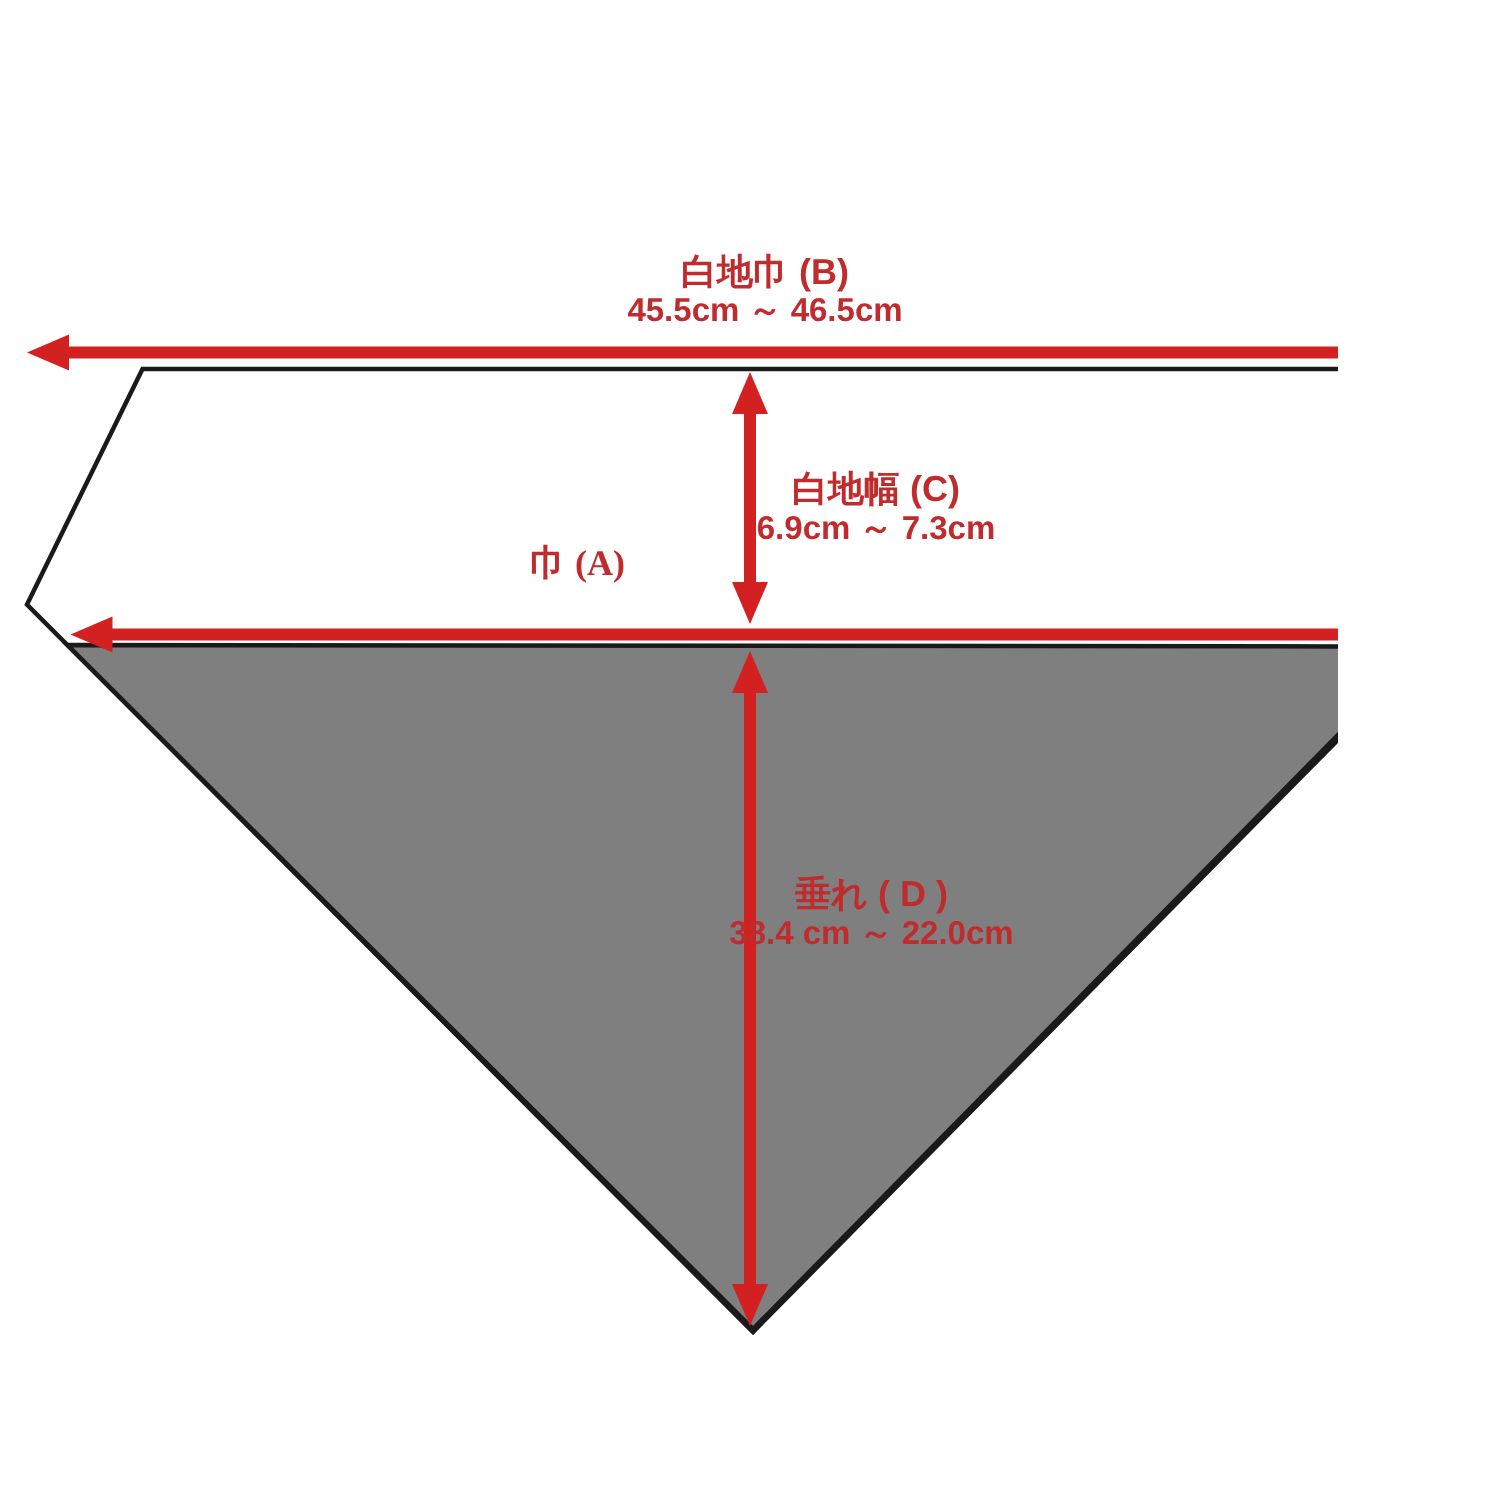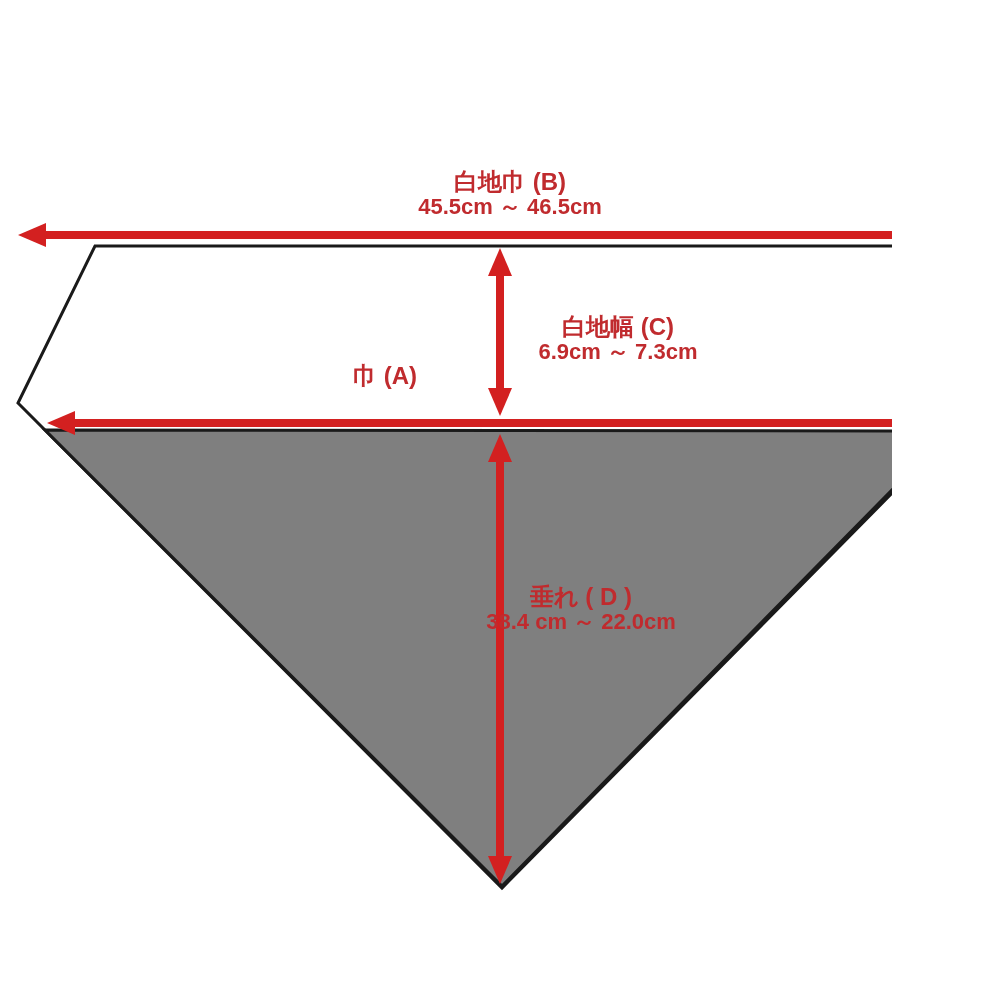--- a/index.html
+++ b/index.html
@@ -61,22 +61,22 @@
     display: block;
     font-size: 24px;
     line-height: 26px;
   }
   .dim-range {
     display: block;
     font-size: 22px;
     line-height: 24px;
   }
   .label-b { left: 510px; top: 141px; }
-  .label-c { left: 618px; top: 286px; }
-  .label-a { left: 385px; top: 335px; }
+  .label-c { left: 584px; top: 286px; }
+  .label-a { left: 385px; top: 335px; font-family: Liberation Serif, serif; }
   .label-d { left: 581px; top: 556px; }
 </style>
 </head>
 <body>
 
 <div class="stage">
 
   <svg width="1000" height="1000" viewBox="0 0 1000 1000">
 
     <polygon class="outline-shape" points="95,218 918,218 985,371 502,860 18,375"></polygon>

